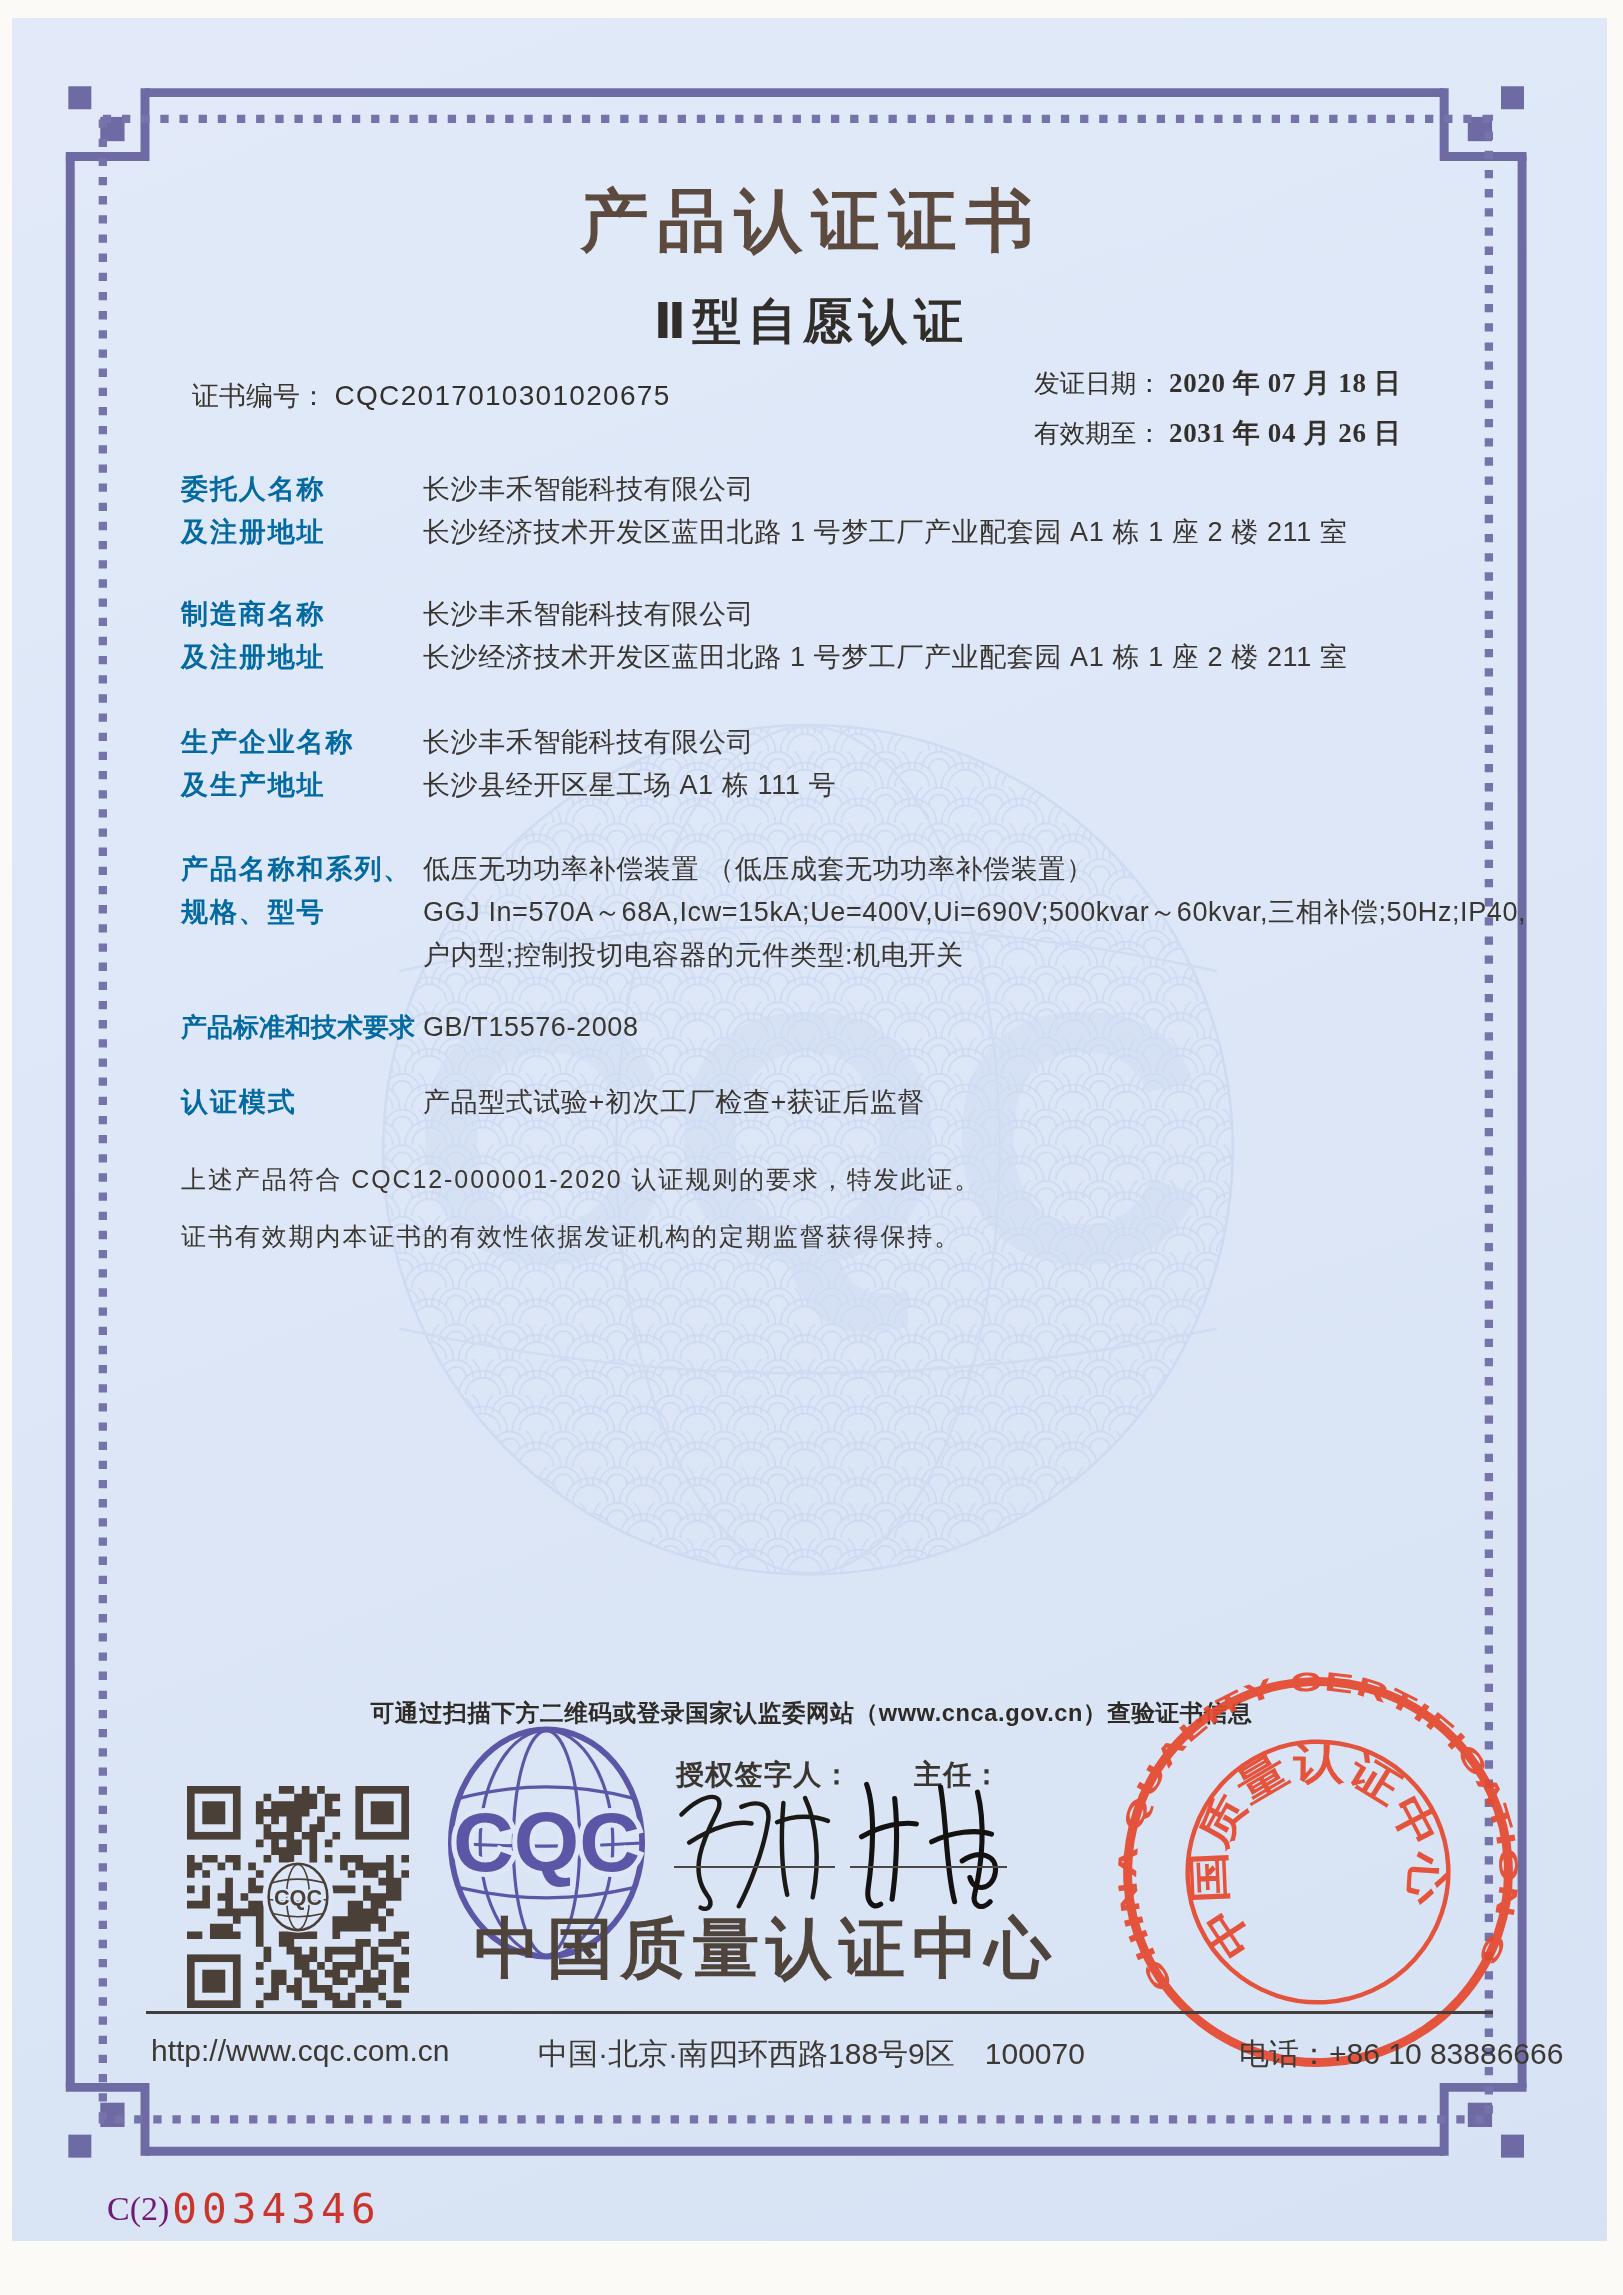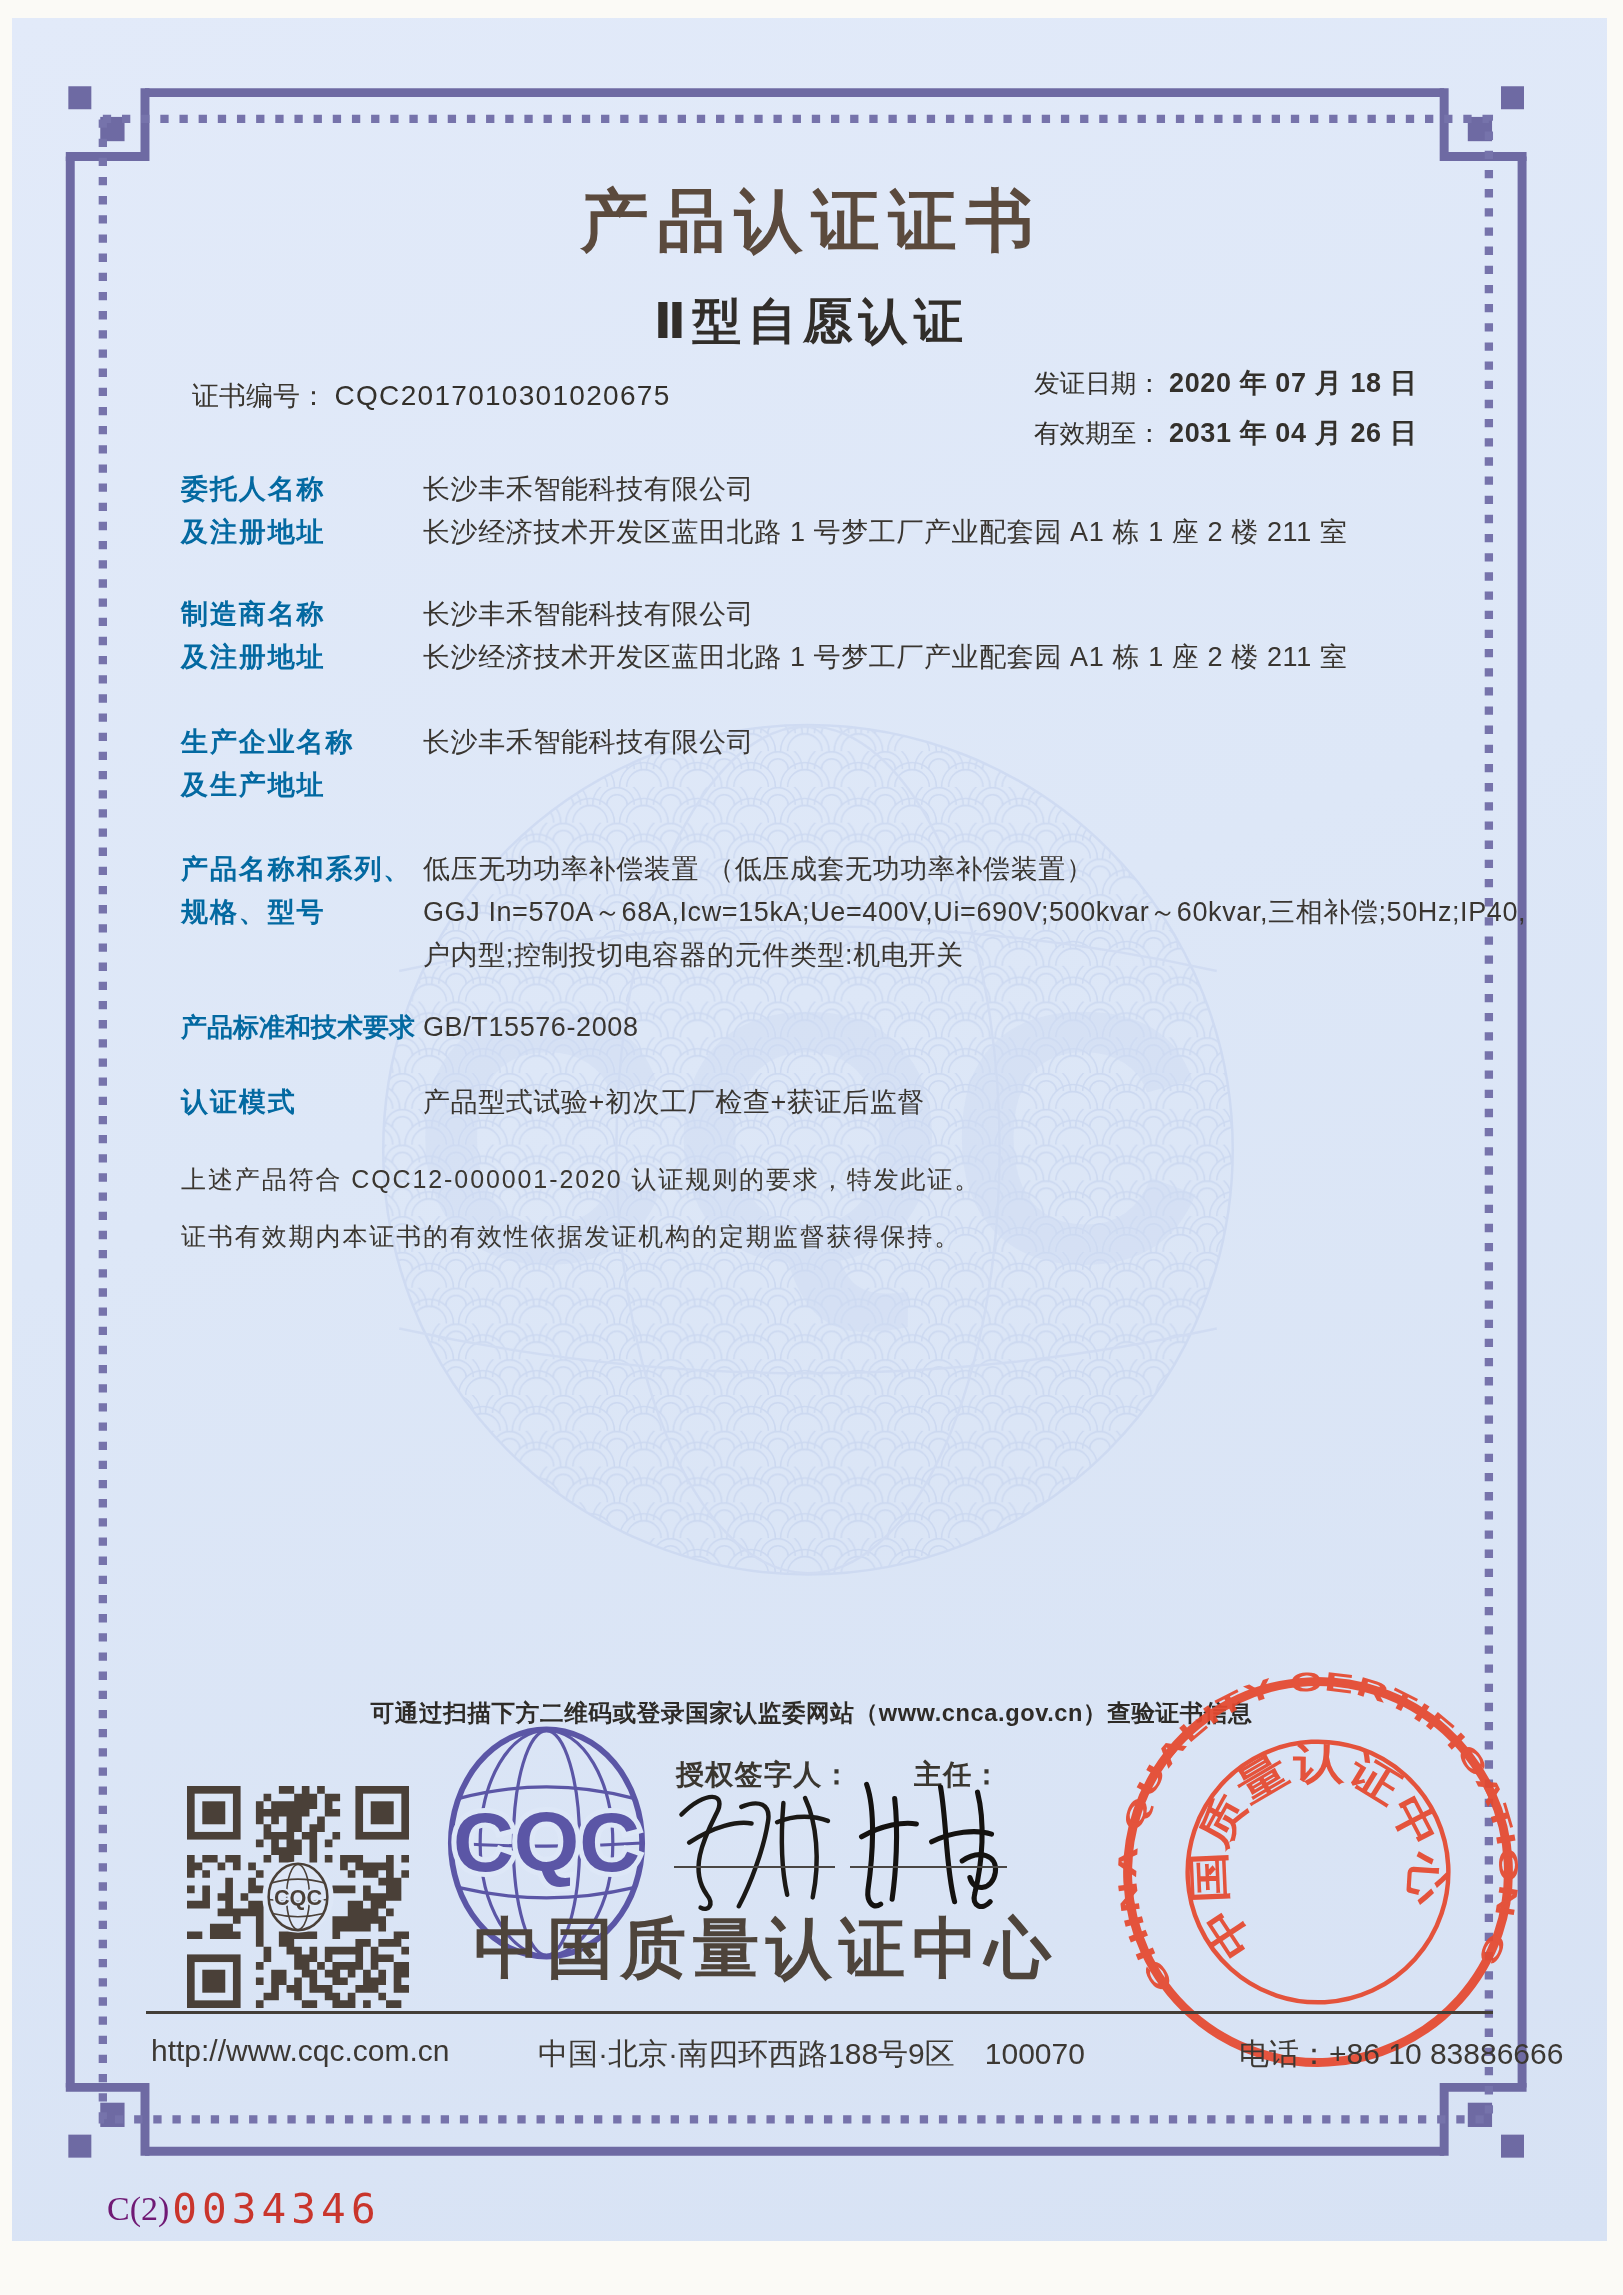--- a/index.html
+++ b/index.html
@@ -20,21 +20,21 @@
   }
   .subtitle{
     left:0;right:0;top:289px;text-align:center;
     font-size:49px;font-weight:bold;letter-spacing:6.4px;color:#312d29;
   }
   .serifcjk{font-family:"Liberation Serif","DejaVu Serif",serif;}
   .certline{left:192px;top:378px;font-size:27px;color:#3a362f;}
   .certline .num{font-size:28px;letter-spacing:1.3px;color:#33302b;font-family:"Liberation Sans","DejaVu Sans",sans-serif;}
   .dates{left:1034px;top:365px;font-size:25.6px;color:#33302b;}
   .dates .row{height:50px;white-space:nowrap;}
-  .dates .v{font-size:27px;font-weight:bold;letter-spacing:0.6px;font-family:Liberation Sans, sans-serif;}
+  .dates .v{font-size:27px;font-weight:bold;letter-spacing:0.6px;font-family:Liberation Serif, serif;}
   .lbl{
     position:absolute;left:181px;font-size:27px;line-height:43px;
     font-weight:bold;letter-spacing:1.9px;color:#0369a1;white-space:nowrap;
   }
   .val{
     position:absolute;left:423px;font-size:27px;line-height:43px;
     color:#393530;letter-spacing:0.6px;white-space:nowrap;
   }
   .tight{letter-spacing:0;font-size:26px;}
   .note{
@@ -153,20 +153,21 @@
   <div>长沙丰禾智能科技有限公司</div>
     <div>长沙经济技术开发区蓝田北路 1 号梦工厂产业配套园 A1 栋 1 座 2 楼 211 室</div>
 </div>
 
 <div class="lbl" style="top:721px">
   <div>生产企业名称</div>
     <div>及生产地址</div>
 </div>
 <div class="val" style="top:721px">
   <div>长沙丰禾智能科技有限公司</div>
+    <div>长沙县经开区星工场 A1 栋 111 号</div>
 </div>
 
 <div class="lbl" style="top:848px">
   <div>产品名称和系列、</div>
     <div>规格、型号</div>
 </div>
 <div class="val" style="top:848px">
   <div>低压无功功率补偿装置 （低压成套无功功率补偿装置）</div>
     <div>GGJ In=570A～68A,Icw=15kA;Ue=400V,Ui=690V;500kvar～60kvar,三相补偿;50Hz;IP40,</div>
     <div>户内型;控制投切电容器的元件类型:机电开关</div>

